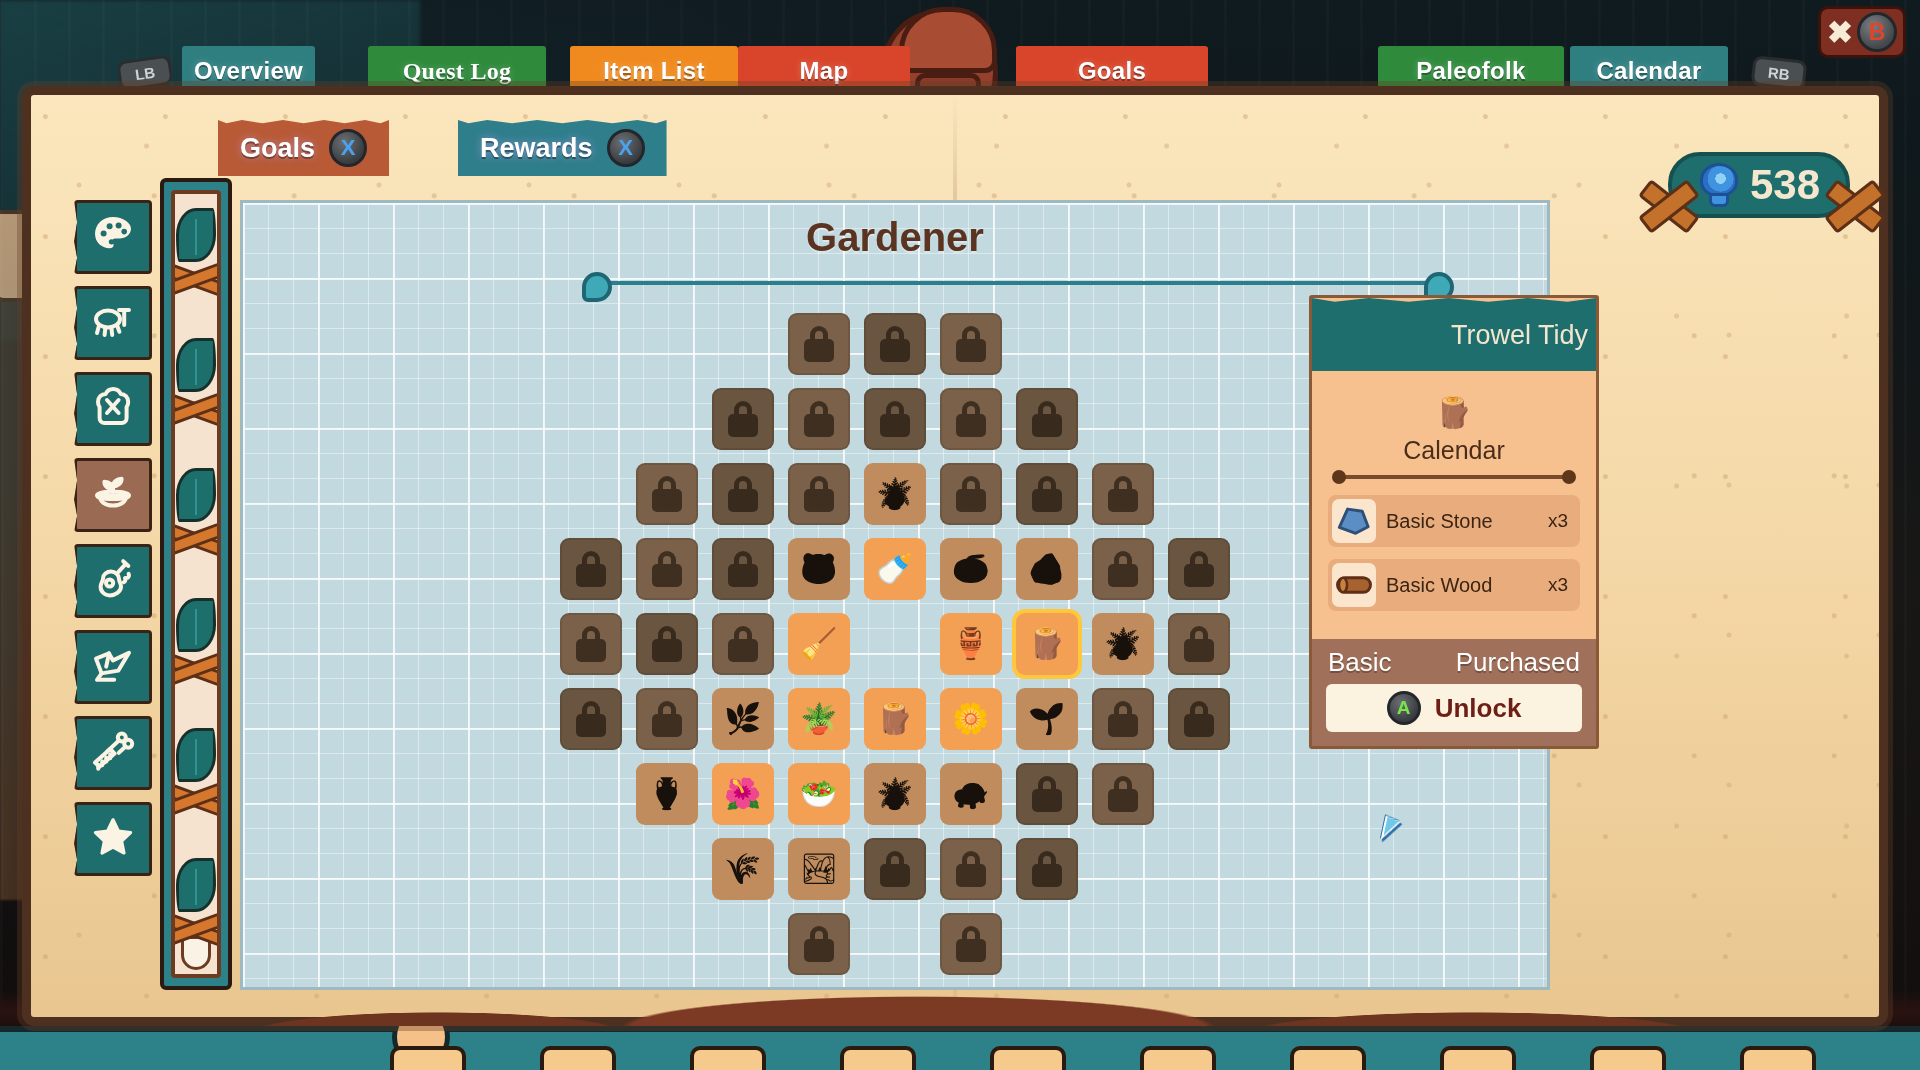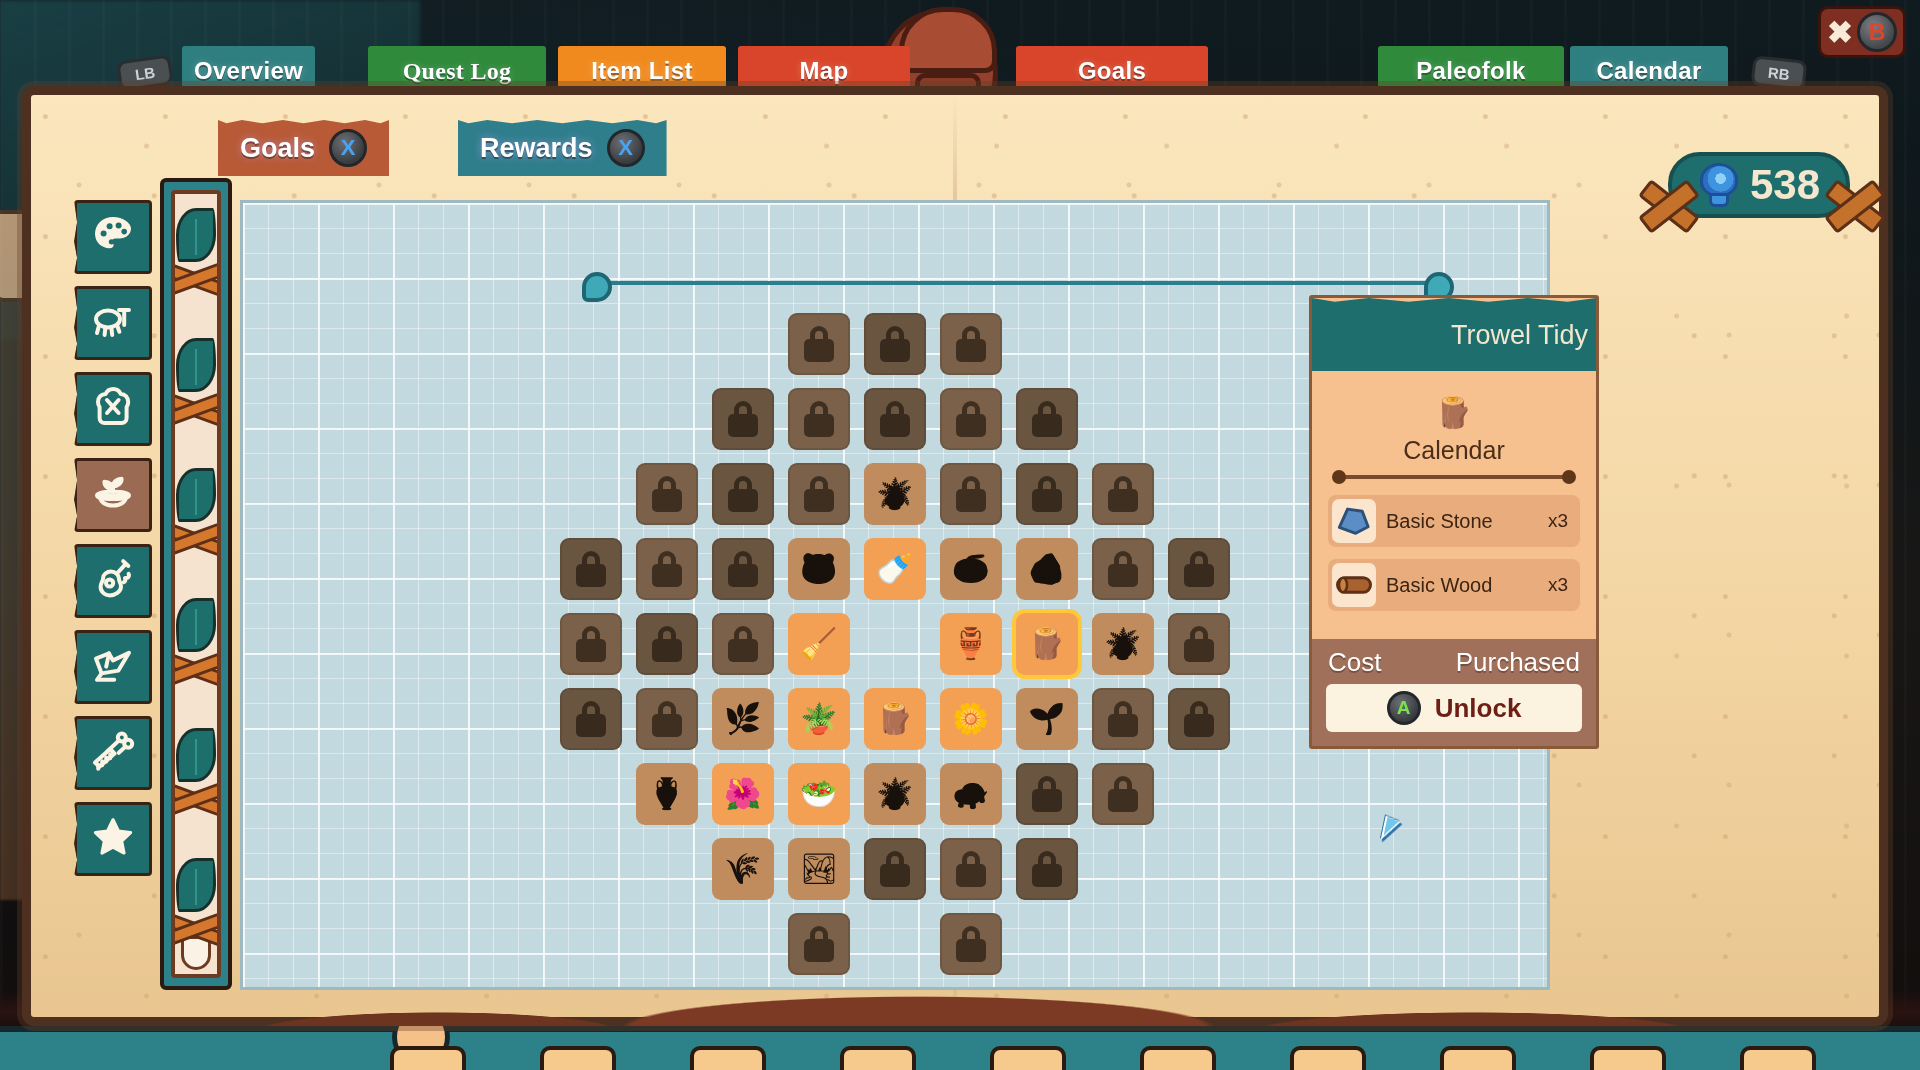--- a/index.html
+++ b/index.html
@@ -399,21 +399,21 @@
   </div>
 
   <div class="backpack"></div>
   <div class="tabs">
       <div class="tab" style="left: 182px; width: 133px; background: rgb(47, 126, 128);">
         <span>Overview</span>
       </div>
       <div class="tab" style="left: 368px; width: 178px; background: rgb(47, 138, 60); font-family: Liberation Serif, serif;">
         <span>Quest Log</span>
       </div>
-      <div class="tab" style="left: 558px; width: 168px; background: rgb(240, 138, 30);">
+      <div class="tab" style="left: 570px; width: 168px; background: rgb(240, 138, 30);">
         <span>Item List</span>
       </div>
       <div class="tab" style="left: 738px; width: 172px; background: rgb(216, 69, 42);">
         <span>Map</span>
       </div>
       <div class="tab" style="left: 1016px; width: 192px; background: rgb(216, 69, 42);">
         <span>Goals</span>
       </div>
       <div class="tab" style="left: 1378px; width: 186px; background: rgb(47, 138, 60);">
         <span>Paleofolk</span>
@@ -534,20 +534,21 @@
         </div>
         <div class="leaf" style="top: 664px;"></div>
         <div class="xcross" style="top: 722px;">
           <span></span>
           <span></span>
         </div>
       </div>
   </div>
 
   <div class="bp">
+    <div class="bp-title">Gardener</div>
     <div class="bp-rule"></div>
     <div class="grid" id="grid">
         <div class="row">
           <div class="tile locked">
             <span class="lock">
               <span class="shack"></span>
               <span class="body"></span>
             </span>
           </div>
           <div class="tile locked dark">
@@ -855,21 +856,21 @@
                   <rect x="3" y="8" width="18" height="8" rx="4" fill="#a8622f" stroke="#5c2f16" stroke-width="1.6"></rect>
                   <ellipse cx="6" cy="12" rx="2.2" ry="4" fill="#c9813f" stroke="#5c2f16" stroke-width="1.4"></ellipse>
                 </svg>
               </span>
               <span class="nm">Basic Wood</span>
               <span class="qt">x3</span>
             </div>
           </div>
       </div>
       <div class="cost-row">
-        <span>Cost</span>
+        <span>Basic</span>
         <span>Purchased</span>
       </div>
       <div class="unlock-wrap">
         <div class="unlock">
           <span class="abtn">A</span>
           <span class="lbl">Unlock</span>
         </div>
       </div>
     </div>
   </div>

